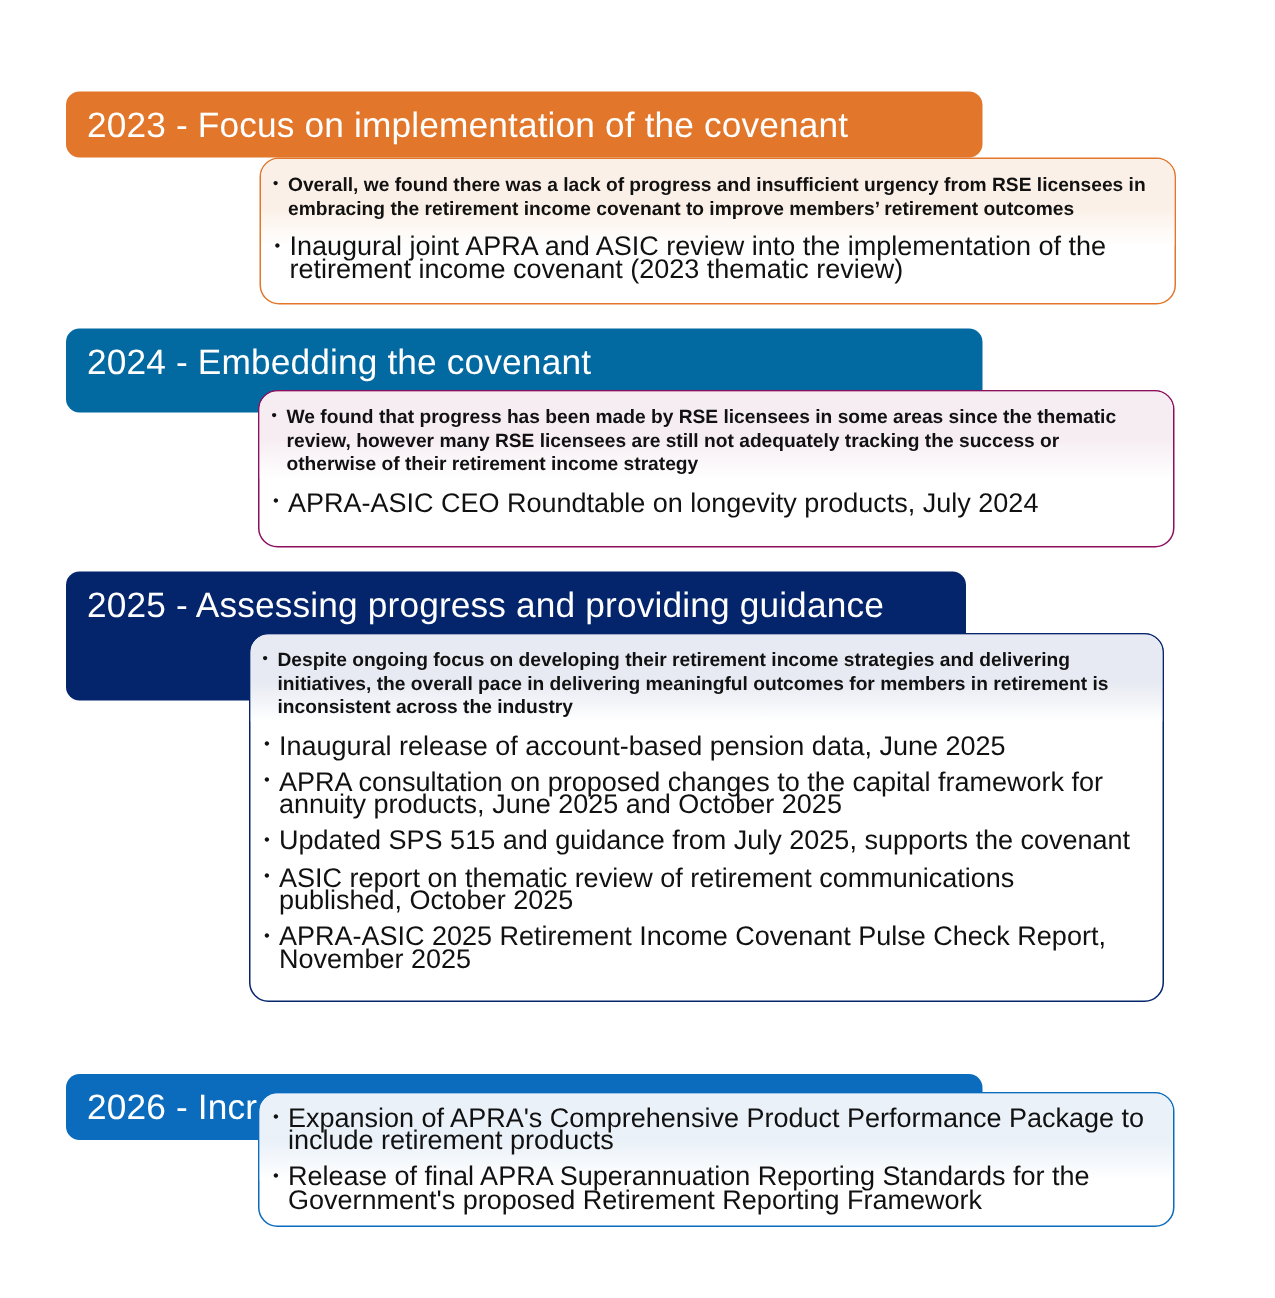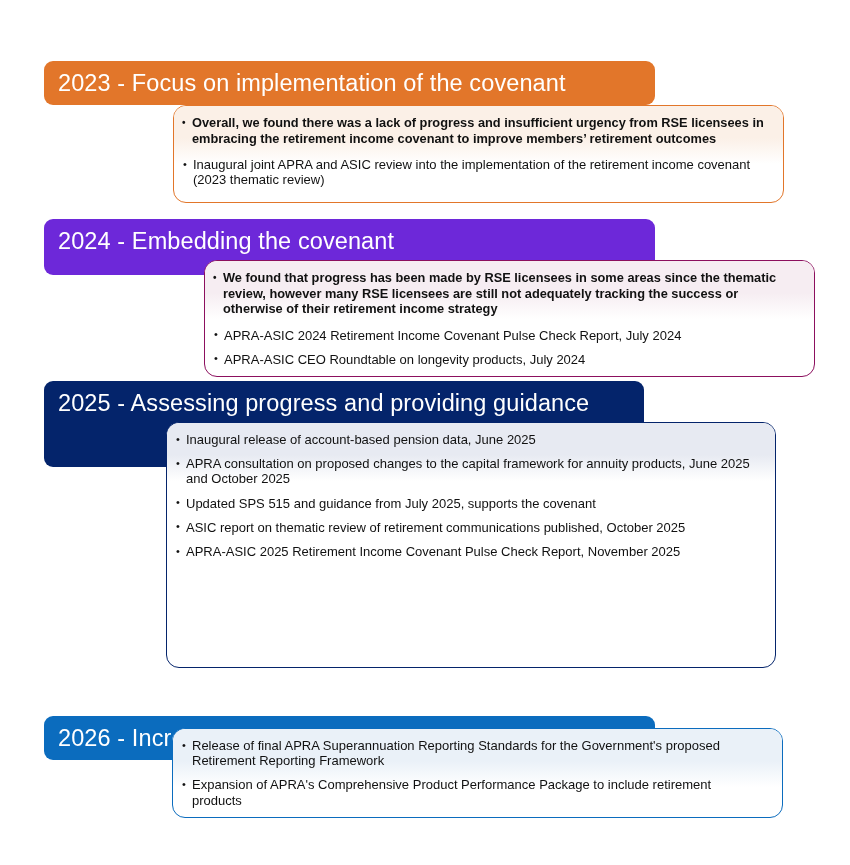--- a/index.html
+++ b/index.html
@@ -79,21 +79,21 @@
   
   ul.bullets {
     list-style: none;
     margin: 0;
     padding: 0;
   }
   ul.bullets li {
     position: relative;
     padding-left: 11px;
     color: #111111;
-    font-size: 13px;
+    font-size: 18px;
     line-height: 15.2px;
     margin-bottom: 9px;
   }
   ul.bullets li:last-child {
     margin-bottom: 0;
   }
   ul.bullets li::before {
     content: "\2022";
     position: absolute;
     left: 1px;
@@ -126,58 +126,58 @@
         <div class="card-tint" style="background: linear-gradient(rgb(251, 240, 231) 0%, rgb(251, 240, 231) 55%, rgb(255, 255, 255) 100%);"></div>
         <div class="card-body">
           <ul class="bullets">
             <li class="lead">Overall, we found there was a lack of progress and insufficient urgency from RSE licensees in embracing the retirement income covenant to improve members’ retirement outcomes</li>
             <li class="">Inaugural joint APRA and ASIC review into the implementation of the retirement income covenant (2023 thematic review)</li>
           </ul>
         </div>
       </div>
     </div>
     <div class="stage">
-      <div class="year-bar" style="top: 219px; height: 56px; width: 611px; background: #6d28d9;">
+      <div class="year-bar" style="top: 219px; height: 56px; width: 611px; background: #0369a1;">
         <div class="year-bar-label">2024 - Embedding the covenant</div>
       </div>
-      <div class="content-card" style="left: 172px; top: 260px; width: 611px; min-height: 105px; border-color: rgb(140, 15, 94); margin-left: 32px;">
+      <div class="content-card" style="left: 172px; top: 260px; width: 611px; min-height: 105px; border-color: rgb(140, 15, 94);">
         <div class="card-tint" style="background: linear-gradient(rgb(246, 237, 242) 0%, rgb(246, 237, 242) 55%, rgb(255, 255, 255) 100%);"></div>
         <div class="card-body">
           <ul class="bullets">
             <li class="lead">We found that progress has been made by RSE licensees in some areas since the thematic review, however many RSE licensees are still not adequately tracking the success or otherwise of their retirement income strategy</li>
-            <li class="">APRA-ASIC 2024 Retirement Income Covenant Pulse Check Report, July 2024</li>
             <li class="">APRA-ASIC CEO Roundtable on longevity products, July 2024</li>
           </ul>
         </div>
       </div>
     </div>
     <div class="stage">
       <div class="year-bar" style="top: 381px; height: 86px; width: 600px; background: rgb(4, 36, 107);">
         <div class="year-bar-label">2025 - Assessing progress and providing guidance</div>
       </div>
       <div class="content-card" style="left: 166px; top: 422px; width: 610px; min-height: 246px; border-color: rgb(4, 36, 107);">
         <div class="card-tint" style="background: linear-gradient(rgb(231, 234, 242) 0%, rgb(231, 234, 242) 55%, rgb(255, 255, 255) 100%);"></div>
         <div class="card-body">
           <ul class="bullets">
+            <li class="lead">Despite ongoing focus on developing their retirement income strategies and delivering initiatives, the overall pace in delivering meaningful outcomes for members in retirement is inconsistent across the industry</li>
             <li class="">Inaugural release of account-based pension data, June 2025</li>
             <li class="">APRA consultation on proposed changes to the capital framework for annuity products, June 2025 and October 2025</li>
             <li class="">Updated SPS 515 and guidance from July 2025, supports the covenant</li>
             <li class="">ASIC report on thematic review of retirement communications published, October 2025</li>
             <li class="">APRA-ASIC 2025 Retirement Income Covenant Pulse Check Report, November 2025</li>
           </ul>
         </div>
       </div>
     </div>
     <div class="stage">
       <div class="year-bar" style="top: 684px; height: 44px; width: 611px; background: rgb(11, 108, 190); margin-top: 32px;">
         <div class="year-bar-label">2026 - Increasing transparency</div>
       </div>
       <div class="content-card" style="left: 172px; top: 728px; width: 611px; min-height: 80px; border-color: rgb(11, 108, 190);">
         <div class="card-tint" style="background: linear-gradient(rgb(234, 241, 248) 0%, rgb(234, 241, 248) 55%, rgb(255, 255, 255) 100%);"></div>
         <div class="card-body">
           <ul class="bullets">
+            <li class="">Expansion of APRA's Comprehensive Product Performance Package to include retirement products</li>
             <li class="">Release of final APRA Superannuation Reporting Standards for the Government's proposed Retirement Reporting Framework</li>
-            <li class="">Expansion of APRA's Comprehensive Product Performance Package to include retirement products</li>
           </ul>
         </div>
       </div>
     </div>
   </div>
 
 </body></html>

